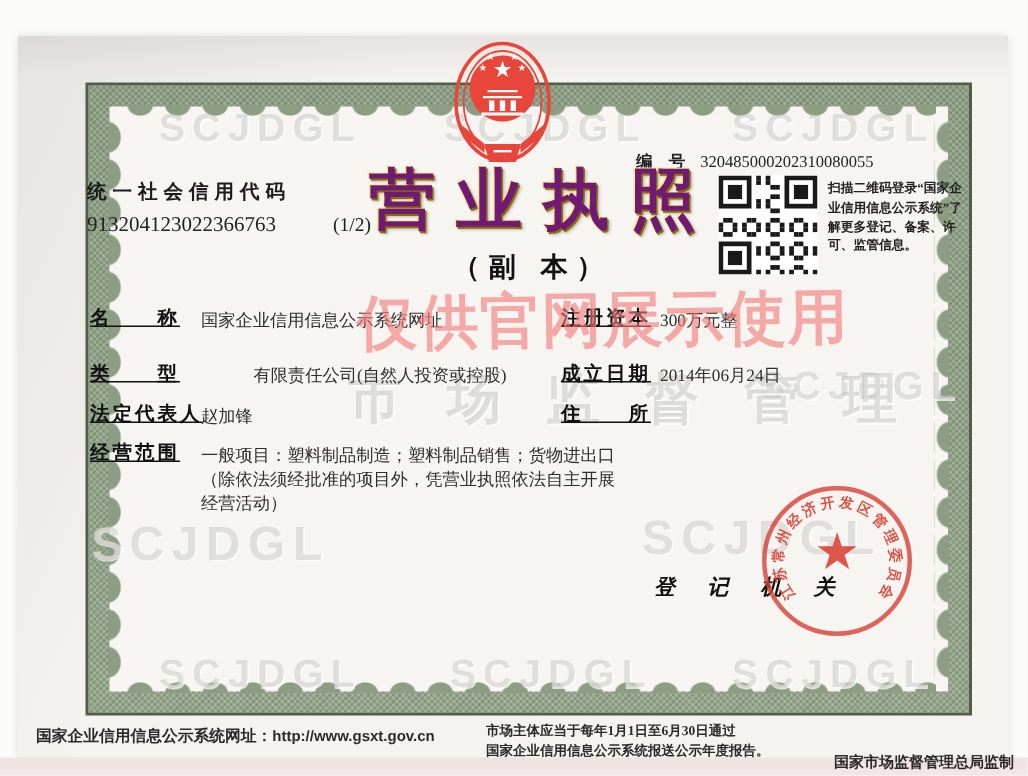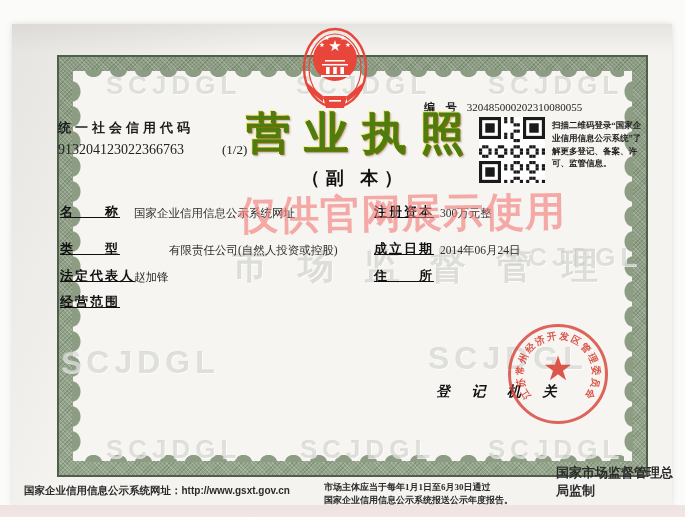--- a/index.html
+++ b/index.html
@@ -70,21 +70,21 @@
 
   .serial-row{left:424px;top:100px;font-size:11px;color:#222;white-space:nowrap;}
   .serial-label{font-weight:bold;letter-spacing:4px;margin-right:6px;}
   .credit-label{left:58px;top:119px;font-size:13px;font-weight:bold;letter-spacing:4px;color:#1c1c1c;}
   .credit-code{left:58px;top:142px;font-size:14px;color:#222;}
   .credit-suffix{margin-left:38px;font-size:13px;}
 
   .title{
     left:228px;top:104px;width:254px;text-align:center;
     font-size:44px;font-weight:bold;letter-spacing:14px;text-indent:14px;
-    color:#4d7c0f;white-space:nowrap;
+    color:#701a75;white-space:nowrap;
     text-shadow:1px 1px 0 #8d6f00,-1px -1px 0 #f9e98c,2px 2px 2px rgba(0,0,0,0.25);
   }
   .subtitle{left:228px;top:166px;width:254px;text-align:center;
     font-size:18px;color:#111;letter-spacing:6px;font-weight:bold;}
 
   .qr{left:479px;top:117px;width:66px;height:66px;background:#fff;}
   .qr svg{display:block;}
   .qr-caption{left:552px;top:119px;width:92px;font-size:8.5px;line-height:1.5;
     color:#222;font-weight:bold;}
 
@@ -106,21 +106,21 @@
   .date-row{left:496px;top:424px;font-size:15px;color:#111;white-space:nowrap;}
   .date-row .lbl{font-weight:bold;font-size:13px;}
   .date-row .y{font-size:15px;}
   .date-row .sup{font-size:12px;position:relative;top:-6px;}
   .date-row .g8{margin-left:8px;} .date-row .g14{margin-left:14px;}
 
   .footer{z-index:5;font-weight:bold;color:#2b2b2b;}
   .footer-left{left:24px;top:484px;font-size:10.5px;}
   .footer-left .url{font-family:"Liberation Sans","DejaVu Sans",sans-serif;font-size:10px;}
   .footer-mid{left:324px;top:481px;font-size:9px;line-height:1.45;}
-  .footer-right{left:556px;top:464px;font-size:13px;}
+  .footer-right{left:556px;top:501px;font-size:10px;}
 </style>
 </head>
 <body>
 
 <div class="photo">
   <div class="paper"></div>
   <div class="photo-bottom-strip"></div>
 
   <div class="frame">
     <div class="frame-inner">
@@ -279,20 +279,21 @@
   <div class="z field-label" style="left:60px;top:240px;">类　　型</div>
   <div class="z field-value" style="left:134px;top:243px;margin-left:35px;">有限责任公司(自然人投资或控股)</div>
   <div class="z field-label" style="left:374px;top:240px;">成立日期</div>
   <div class="z field-value" style="left:440px;top:243px;">2014年06月24日</div>
 
   <div class="z field-label" style="left:60px;top:267px;">法定代表人</div>
   <div class="z field-value" style="left:134px;top:270px;">赵加锋</div>
   <div class="z field-label" style="left:374px;top:267px;">住　　所</div>
 
   <div class="z field-label" style="left:60px;top:293px;">经营范围</div>
+  <div class="z field-value wrap" style="left:134px;top:296px;">一般项目：塑料制品制造；塑料制品销售；货物进出口（除依法须经批准的项目外，凭营业执照依法自主开展经营活动）</div>
 
   <div class="z registry-label">登 记 机 关</div>
 
   <div class="z seal">
     <div class="seal-ring"></div>
     <div class="seal-star">★</div>
     <div class="seal-chars" id="sealChars">
         <span style="transform: rotate(-122deg) translateY(-38px);">江</span>
         <span style="transform: rotate(-103.231deg) translateY(-38px);">苏</span>
         <span style="transform: rotate(-84.4615deg) translateY(-38px);">常</span>

